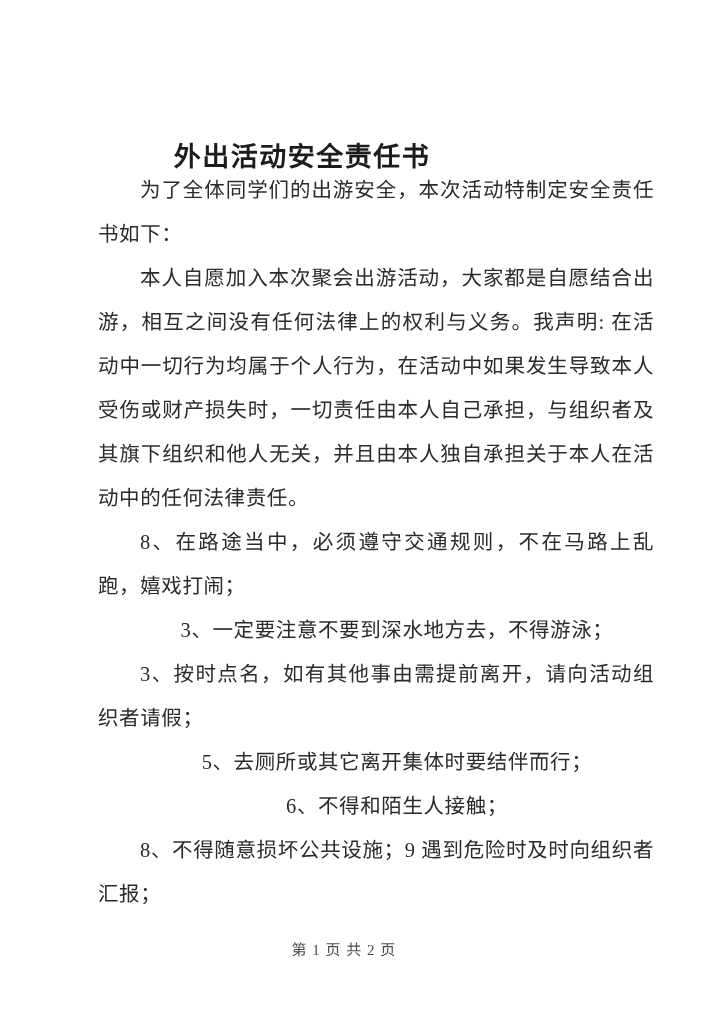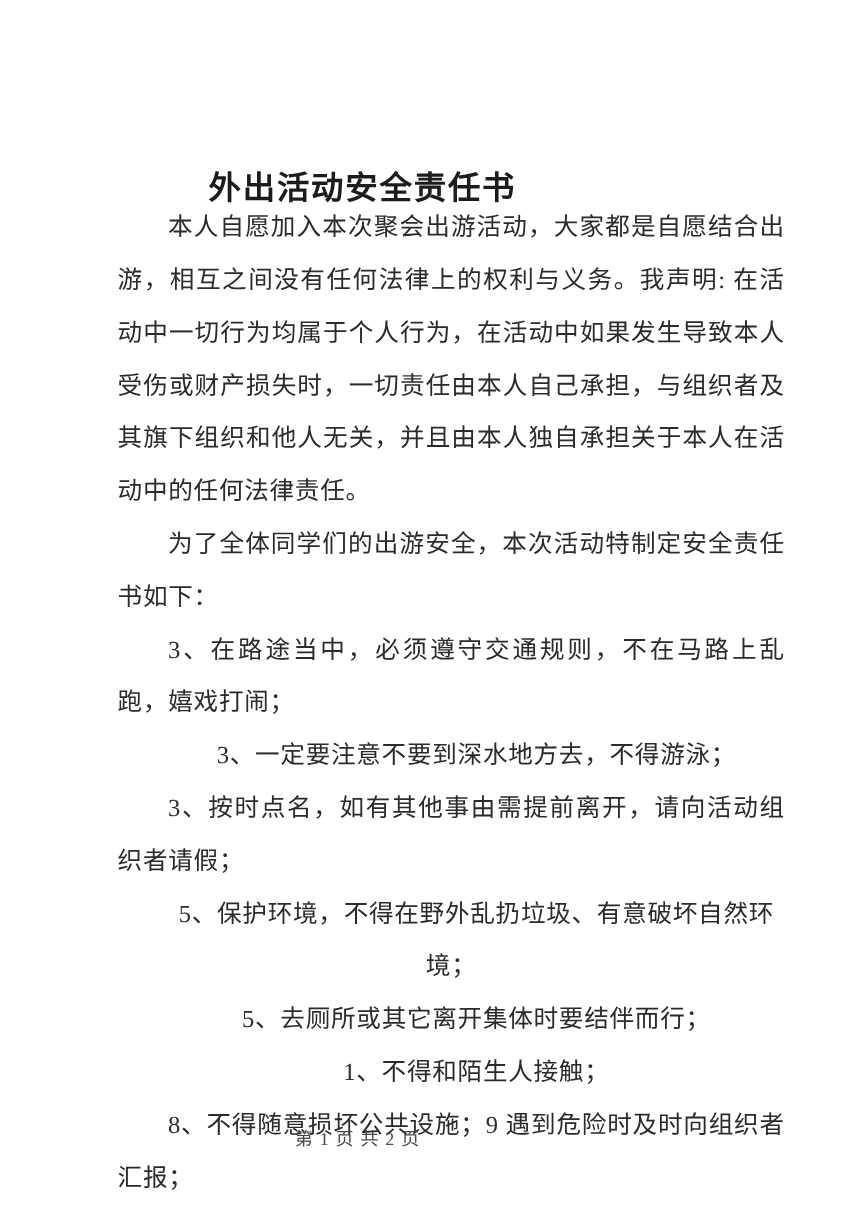--- a/index.html
+++ b/index.html
@@ -69,47 +69,47 @@
     left: 0;
     top: 940px;
     width: 596px;
     text-align: center;
     font-family: "Liberation Serif", "DejaVu Serif", serif;
     font-size: 15px;
     color: #4a4a4a;
     letter-spacing: 1px;
     line-height: 20px;
     white-space: nowrap;
+    padding-left: 46px;
   }
 </style>
 </head>
 <body>
 
 <div class="page">
 
   <h1 class="doc-title">外出活动安全责任书</h1>
 
   <div class="body-block">
 
+    <p class="para">为了全体同学们的出游安全，本次活动特制定安全责任书如下：</p>
+
     <p class="para">本人自愿加入本次聚会出游活动，大家都是自愿结合出游，相互之间没有任何法律上的权利与义务。我声明: 在活动中一切行为均属于个人行为，在活动中如果发生导致本人受伤或财产损失时，一切责任由本人自己承担，与组织者及其旗下组织和他人无关，并且由本人独自承担关于本人在活动中的任何法律责任。</p>
 
-    <p class="para">为了全体同学们的出游安全，本次活动特制定安全责任书如下：</p>
 
-
-    <p class="para">3、在路途当中，必须遵守交通规则，不在马路上乱跑，嬉戏打闹；</p>
+    <p class="para">8、在路途当中，必须遵守交通规则，不在马路上乱跑，嬉戏打闹；</p>
 
     <p class="para tight">3、一定要注意不要到深水地方去，不得游泳；</p>
 
     <p class="para">3、按时点名，如有其他事由需提前离开，请向活动组织者请假；</p>
 
-    <p class="para tight">5、保护环境，不得在野外乱扔垃圾、有意破坏自然环境；</p>
 
     <p class="para tight">5、去厕所或其它离开集体时要结伴而行；</p>
 
-    <p class="para tight">1、不得和陌生人接触；</p>
+    <p class="para tight">6、不得和陌生人接触；</p>
 
     <p class="para">8、不得随意损坏公共设施；9 遇到危险时及时向组织者汇报；</p>
 
   </div>
 
   <div class="footer">第 1 页  共 2 页</div>
 
 </div>
 
 </body></html>

